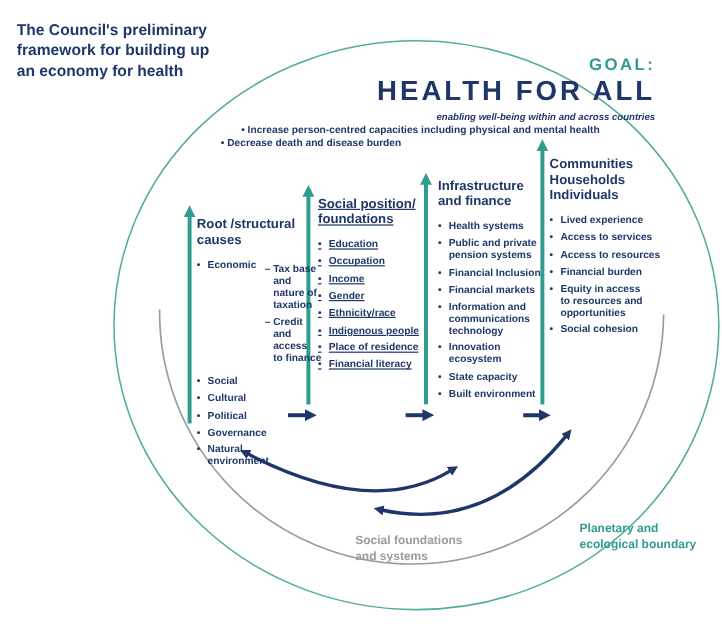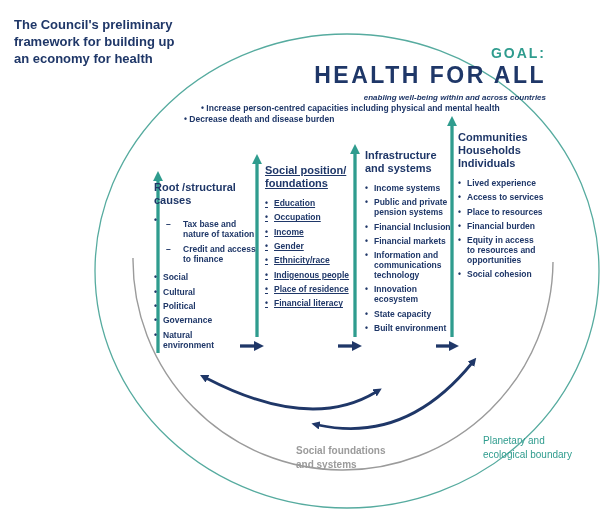--- a/index.html
+++ b/index.html
@@ -33,28 +33,28 @@
   .gb2{left:184px;top:114px;}
 
   .col{width:104px;}
   .col-title{font-size:11px;font-weight:bold;line-height:1.18;margin-bottom:9px;}
   .item{display:flex;gap:4px;font-size:8.5px;font-weight:600;line-height:1.16;margin-bottom:4.5px;}
   .bullet{flex:none;width:5px;}
   .bullet::before{content:"\2022";}
   .dash{flex:none;width:6px;}
   .dash::before{content:"\2013";}
   .subs{margin:4.5px 0 0 3px;}
-  .subitem{display:flex;gap:11px;font-size:8.5px;font-weight:600;line-height:1.16;margin-bottom:4.5px;}
-  .col1{left:154px;top:181px;}
+  .subitem{display:flex;gap:1px;font-size:8.5px;font-weight:600;line-height:1.16;margin-bottom:4.5px;}
+  .col1{left:164px;top:181px;}
   .col2{left:265px;top:164px;text-decoration:underline;}
   .col3{left:365px;top:149px;width:96px;}
   .col4{left:458px;top:131px;}
 
   .social-label{left:296px;top:444px;font-size:10px;font-weight:bold;line-height:1.4;color:var(--gray);}
-  .planetary-label{left:483px;top:434px;font-size:10px;font-weight:normal;line-height:1.4;color:var(--teal);}
+  .planetary-label{left:483px;top:434px;font-size:10px;font-weight:bold;line-height:1.4;color:var(--teal);}
 </style>
 </head>
 <body>
 
 <div class="canvas">
 
   <svg class="layer" width="602" height="526" viewBox="0 0 602 526">
     <defs>
       <marker id="mTeal" viewBox="0 0 10 10" refX="2" refY="5" markerWidth="3" markerHeight="3" orient="auto-start-reverse" markerUnits="strokeWidth">
         <path d="M0,0 L10,5 L0,10 z" class="fill-teal"></path>
@@ -93,20 +93,21 @@
   <div class="abs gbullet gb1">Increase person-centred capacities including physical and mental health</div>
   <div class="abs gbullet gb2">Decrease death and disease burden</div>
 
   <div class="abs col col1">
     <div class="col-title pre">Root /structural
 causes</div>
     <div class="list">
 
     <div class="item">
         <span class="bullet"></span>
+        <span class="itext pre">Economic</span>
       <div class="subs">
             <div class="subitem">
               <span class="dash"></span>
               <span class="stext pre">Tax base and
 nature of taxation</span>
             </div>
             <div class="subitem">
               <span class="dash"></span>
               <span class="stext pre">Credit and access
 to finance</span>
@@ -172,26 +173,26 @@
       </div>
         <div class="item">
         <span class="bullet"></span>
         <span class="itext pre">Financial literacy</span>
       </div>
       </div>
   </div>
 
   <div class="abs col col3">
     <div class="col-title pre">Infrastructure
-and systems</div>
-    <div class="list">
-
-    <div class="item">
-        <span class="bullet"></span>
-        <span class="itext pre">Income systems</span>
+and finance</div>
+    <div class="list">
+
+    <div class="item">
+        <span class="bullet"></span>
+        <span class="itext pre">Health systems</span>
       </div>
         <div class="item">
         <span class="bullet"></span>
         <span class="itext pre">Public and private
 pension systems</span>
       </div>
         <div class="item">
         <span class="bullet"></span>
         <span class="itext pre">Financial Inclusion</span>
       </div>
@@ -230,21 +231,21 @@
     <div class="item">
         <span class="bullet"></span>
         <span class="itext pre">Lived experience</span>
       </div>
         <div class="item">
         <span class="bullet"></span>
         <span class="itext pre">Access to services</span>
       </div>
         <div class="item">
         <span class="bullet"></span>
-        <span class="itext pre">Place to resources</span>
+        <span class="itext pre">Access to resources</span>
       </div>
         <div class="item">
         <span class="bullet"></span>
         <span class="itext pre">Financial burden</span>
       </div>
         <div class="item">
         <span class="bullet"></span>
         <span class="itext pre">Equity in access
 to resources and
 opportunities</span>

